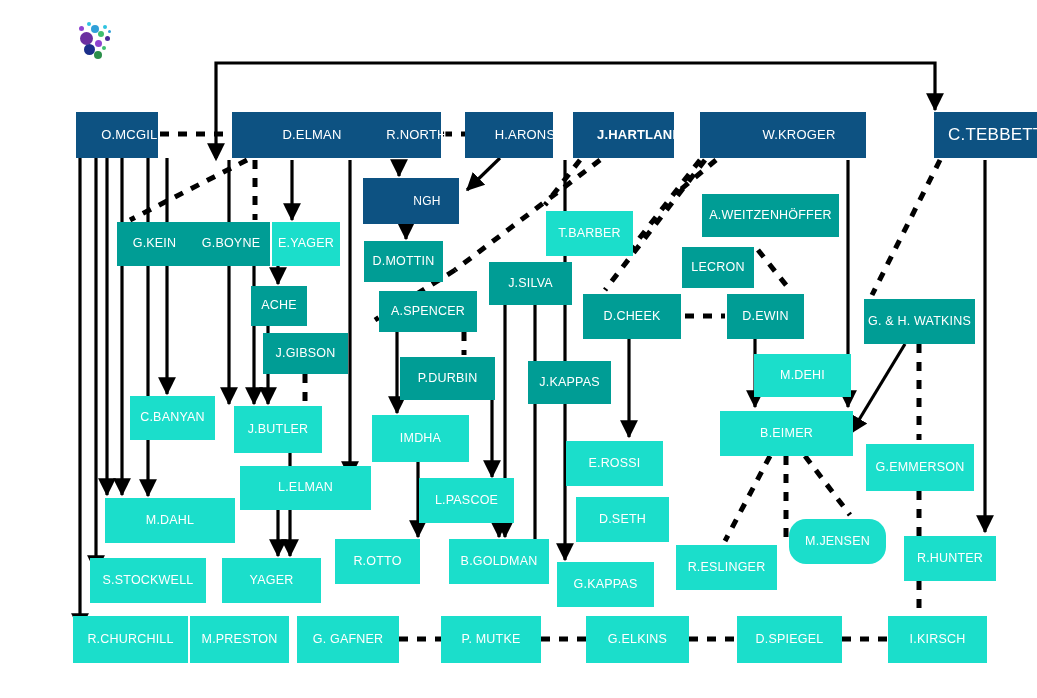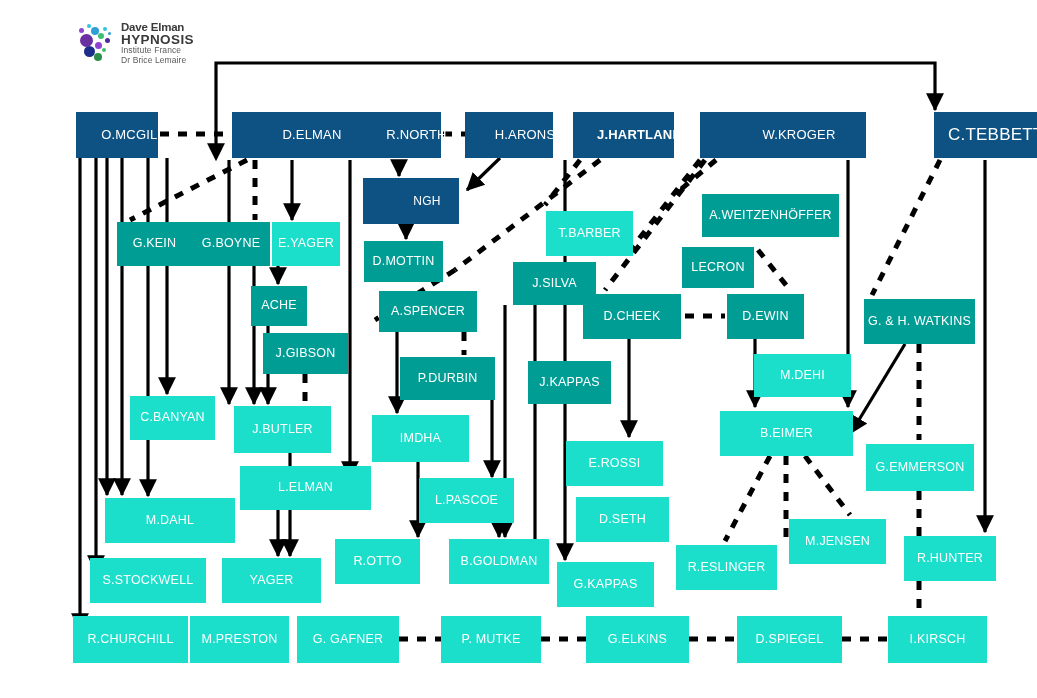--- a/index.html
+++ b/index.html
@@ -43,26 +43,20 @@
         <span style="left: 6px; top: 22px; width: 11px; height: 11px; background: rgb(27, 47, 138);"></span>
         <span style="left: 17px; top: 18px; width: 7px; height: 7px; background: rgb(142, 68, 208);"></span>
         <span style="left: 25px; top: 3px; width: 4px; height: 4px; background: rgb(47, 195, 224);"></span>
         <span style="left: 16px; top: 29px; width: 8px; height: 8px; background: rgb(43, 143, 74);"></span>
         <span style="left: 27px; top: 14px; width: 5px; height: 5px; background: rgb(74, 43, 154);"></span>
         <span style="left: 30px; top: 8px; width: 3px; height: 3px; background: rgb(47, 159, 216);"></span>
         <span style="left: 24px; top: 24px; width: 4px; height: 4px; background: rgb(63, 191, 111);"></span>
         <span style="left: 1px; top: 4px; width: 5px; height: 5px; background: rgb(142, 68, 208);"></span>
         <span style="left: 9px; top: 0px; width: 4px; height: 4px; background: rgb(47, 195, 224);"></span>
       </div>
-    <div class="txt">
-      <div class="l1">Dave Elman</div>
-      <div class="l2">HYPNOSIS</div>
-      <div class="l3">Institute France</div>
-      <div class="l4">Dr Brice Lemaire</div>
-    </div>
   </div>
 
   <svg id="edges" viewBox="0 0 1037 698" xmlns="http://www.w3.org/2000/svg">
     <defs>
       <marker id="ah" markerWidth="7" markerHeight="7" refX="5.2" refY="3.1" orient="auto" markerUnits="strokeWidth">
         <path d="M0,0.3 L5.6,3.1 L0,5.9 z" fill="#000"></path>
       </marker>
       <marker id="ahs" markerWidth="7" markerHeight="7" refX="1.4" refY="3.1" orient="auto" markerUnits="strokeWidth">
         <path d="M6,0.3 L0.4,3.1 L6,5.9 z" fill="#000"></path>
       </marker>
@@ -167,21 +161,21 @@
       </div>
       <div class="node teal" style="left: 702px; top: 194px; width: 137px; height: 43px; font-size: 12.5px;">
         <span>A.WEITZENHÖFFER</span>
       </div>
       <div class="node teal" style="left: 682px; top: 247px; width: 72px; height: 41px; font-size: 12.5px;">
         <span>LECRON</span>
       </div>
       <div class="node teal" style="left: 251px; top: 286px; width: 56px; height: 40px; font-size: 12.5px;">
         <span>ACHE</span>
       </div>
-      <div class="node teal" style="left: 489px; top: 262px; width: 83px; height: 43px; font-size: 12.5px; margin-left: 24px;">
+      <div class="node teal" style="left: 489px; top: 262px; width: 83px; height: 43px; font-size: 12.5px;">
         <span>J.SILVA</span>
       </div>
       <div class="node teal" style="left: 379px; top: 291px; width: 98px; height: 41px; font-size: 12.5px;">
         <span>A.SPENCER</span>
       </div>
       <div class="node teal" style="left: 583px; top: 294px; width: 98px; height: 45px; font-size: 12.5px;">
         <span>D.CHEEK</span>
       </div>
       <div class="node teal" style="left: 727px; top: 294px; width: 77px; height: 45px; font-size: 12.5px;">
         <span>D.EWIN</span>
@@ -197,21 +191,21 @@
       </div>
       <div class="node teal" style="left: 528px; top: 361px; width: 83px; height: 43px; font-size: 12.5px;">
         <span>J.KAPPAS</span>
       </div>
       <div class="node cyan" style="left: 754px; top: 354px; width: 97px; height: 43px; font-size: 12.5px;">
         <span>M.DEHI</span>
       </div>
       <div class="node cyan" style="left: 130px; top: 396px; width: 85px; height: 44px; font-size: 12.5px;">
         <span>C.BANYAN</span>
       </div>
-      <div class="node cyan" style="left: 234px; top: 406px; width: 97px; height: 47px; font-size: 12.5px;">
+      <div class="node cyan" style="left: 234px; top: 406px; width: 88px; height: 47px; font-size: 12.5px;">
         <span>J.BUTLER</span>
       </div>
       <div class="node cyan" style="left: 372px; top: 415px; width: 97px; height: 47px; font-size: 12.5px;">
         <span>IMDHA</span>
       </div>
       <div class="node cyan" style="left: 720px; top: 411px; width: 133px; height: 45px; font-size: 12.5px;">
         <span>B.EIMER</span>
       </div>
       <div class="node cyan" style="left: 240px; top: 466px; width: 131px; height: 44px; font-size: 12.5px;">
         <span>L.ELMAN</span>
@@ -221,21 +215,21 @@
       </div>
       <div class="node cyan" style="left: 566px; top: 441px; width: 97px; height: 45px; font-size: 12.5px;">
         <span>E.ROSSI</span>
       </div>
       <div class="node cyan" style="left: 866px; top: 444px; width: 108px; height: 47px; font-size: 12.5px;">
         <span>G.EMMERSON</span>
       </div>
       <div class="node cyan" style="left: 576px; top: 497px; width: 93px; height: 45px; font-size: 12.5px;">
         <span>D.SETH</span>
       </div>
-      <div class="node cyan" style="left: 789px; top: 519px; width: 97px; height: 45px; font-size: 12.5px;">
+      <div class="node cyan" style="left: 789px; top: 519px; width: 97px; height: 45px; font-size: 12.5px; border-radius: 17px;">
         <span>M.JENSEN</span>
       </div>
       <div class="node cyan" style="left: 105px; top: 498px; width: 130px; height: 45px; font-size: 12.5px;">
         <span>M.DAHL</span>
       </div>
       <div class="node cyan" style="left: 335px; top: 539px; width: 85px; height: 45px; font-size: 12.5px;">
         <span>R.OTTO</span>
       </div>
       <div class="node cyan" style="left: 449px; top: 539px; width: 100px; height: 45px; font-size: 12.5px;">
         <span>B.GOLDMAN</span>

